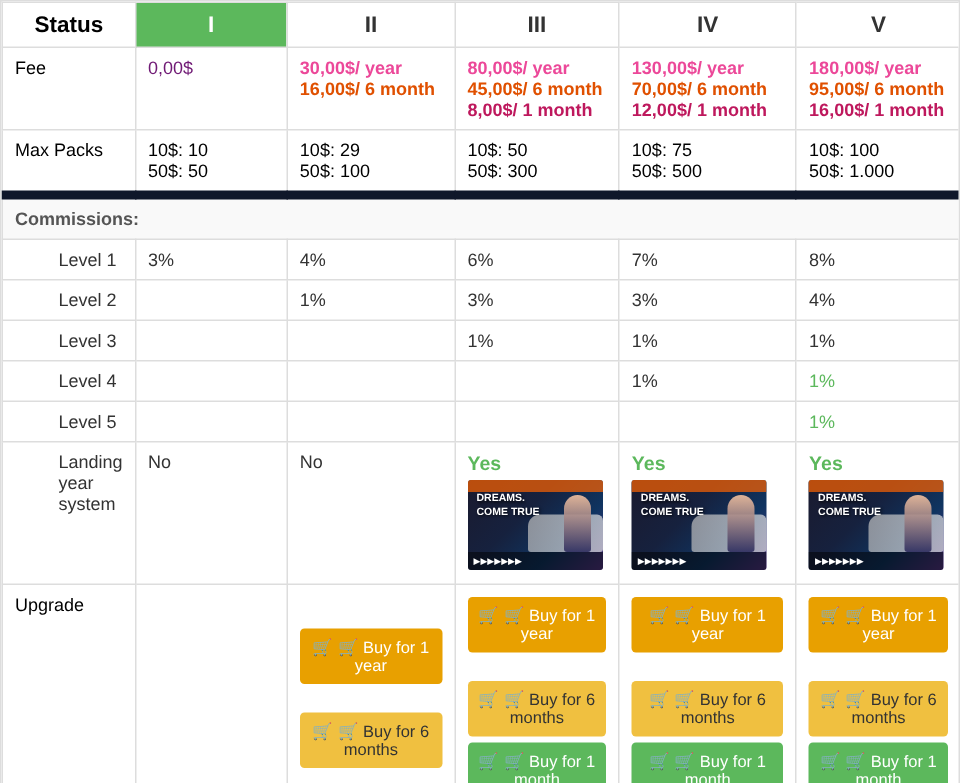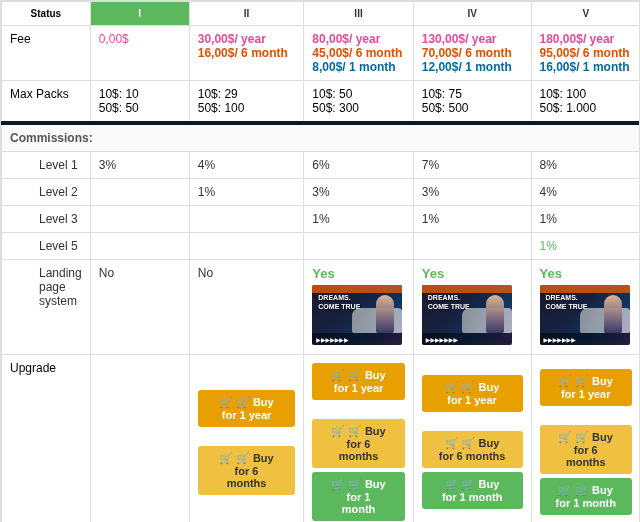--- a/index.html
+++ b/index.html
@@ -18,51 +18,51 @@
       border-collapse: collapse;
     }
     th, td {
       border: 1px solid #ddd;
       padding: 6px 8px;
       vertical-align: top;
     }
     thead th {
       background: #fff;
       font-weight: bold;
-      font-size: 10px;
+      font-size: 15px;
     }
     thead th.status-col {
       background: #fff;
     }
     thead th.col-i {
       background: #5cb85c;
       color: #fff;
       font-weight: bold;
     }
     thead th.col-ii, thead th.col-iii, thead th.col-iv, thead th.col-v {
       background: #fff;
       color: #333;
     }
     .col-status { width: 60px; }
     .col-i { width: 110px; }
     .col-ii { width: 120px; margin-left: 47px; }
     .col-iii { width: 110px; }
     .col-iv { width: 120px; }
     .col-v { width: 110px; }
 
-    .fee-free { color: #ec4899; text-align: center; }
+    .fee-free { color: #701a75; text-align: center; }
     .price-year { color: #ec4899; font-weight: bold; }
     .price-6month { color: #e05000; font-weight: bold; }
-    .price-1month { color: #0369a1; font-weight: bold; }
+    .price-1month { color: #be185d; font-weight: bold; }
 
     .commissions-header td {
       background: #f9f9f9;
       font-weight: bold;
       color: #555;
-      border-top: 4px solid #0f172a;
+      border-top: 6px solid #0f172a;
     }
     .level-label { color: #333; padding-left: 37px; }
     .pct { color: #333; }
 
     .yes-green { color: #5cb85c; font-weight: bold; font-size: 13px; }
     .no-label { color: #333; }
 
     .landing-img {
       width: 90px;
       height: 60px;
@@ -123,26 +123,26 @@
       top: 0;
       left: 0;
       right: 0;
       height: 8px;
       background: rgba(255,100,0,0.7);
     }
 
     .btn {
       display: inline-block;
       width: 100%;
-      padding: 6px 16px;
+      padding: 6px 4px;
       border: none;
       border-radius: 3px;
       color: #fff;
       font-size: 11px;
-      font-weight: bold;
+      font-weight: normal;
       text-align: center;
       cursor: pointer;
       margin-bottom: 4px;
     }
     .btn-orange { background: #e8a000; }
     .btn-yellow { background: #f0c040; color: #333; margin-top: 15px; }
     .btn-green { background: #5cb85c; }
     .btn-cart::before {
       content: "🛒 ";
     }
@@ -240,32 +240,40 @@
 
     <tr>
       <td class="level-label">Level 3</td>
       <td></td>
       <td></td>
       <td class="pct">1%</td>
       <td class="pct">1%</td>
       <td class="pct">1%</td>
     </tr>
 
+    <tr>
+      <td class="level-label">Level 4</td>
+      <td></td>
+      <td></td>
+      <td></td>
+      <td class="pct">1%</td>
+      <td class="pct" style="color:#5cb85c;">1%</td>
+    </tr>
 
     <tr>
       <td class="level-label">Level 5</td>
       <td></td>
       <td></td>
       <td></td>
       <td></td>
       <td class="pct" style="color:#5cb85c;">1%</td>
     </tr>
 
     <tr>
-      <td class="level-label">Landing page system</td>
+      <td class="level-label">Landing year system</td>
       <td class="no-label">No</td>
       <td class="no-label">No</td>
       <td>
         <span class="yes-green">Yes</span><br>
         <div class="landing-img">
           <div class="logo-bar"></div>
           <div class="img-text">DREAMS.<br>COME TRUE</div>
           <div class="car-shape"></div>
           <div class="person-shape"></div>
           <div class="img-bar">

